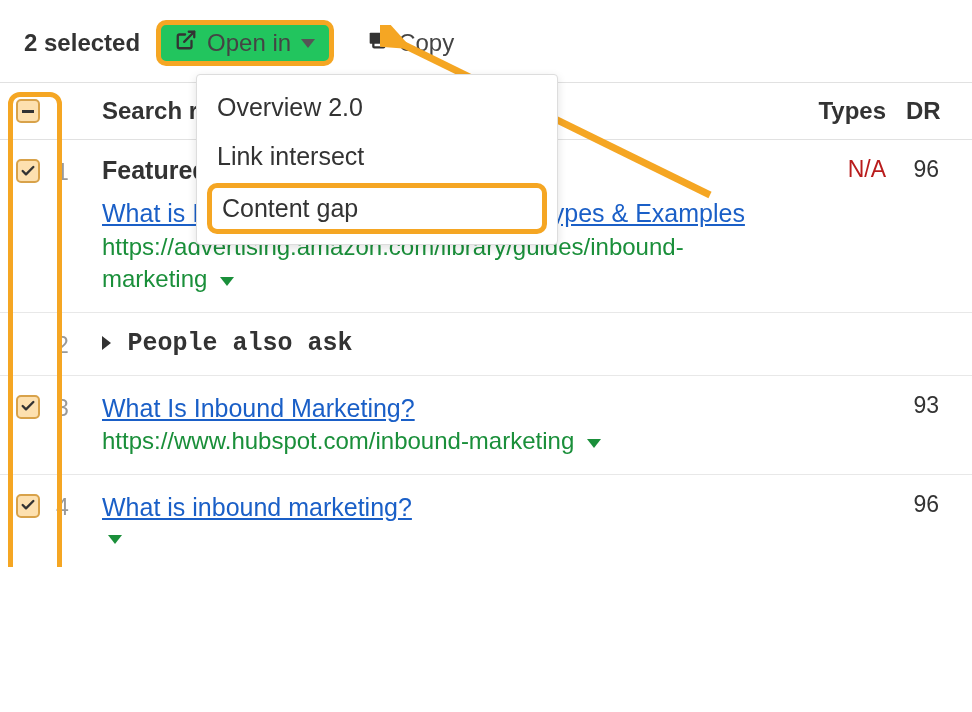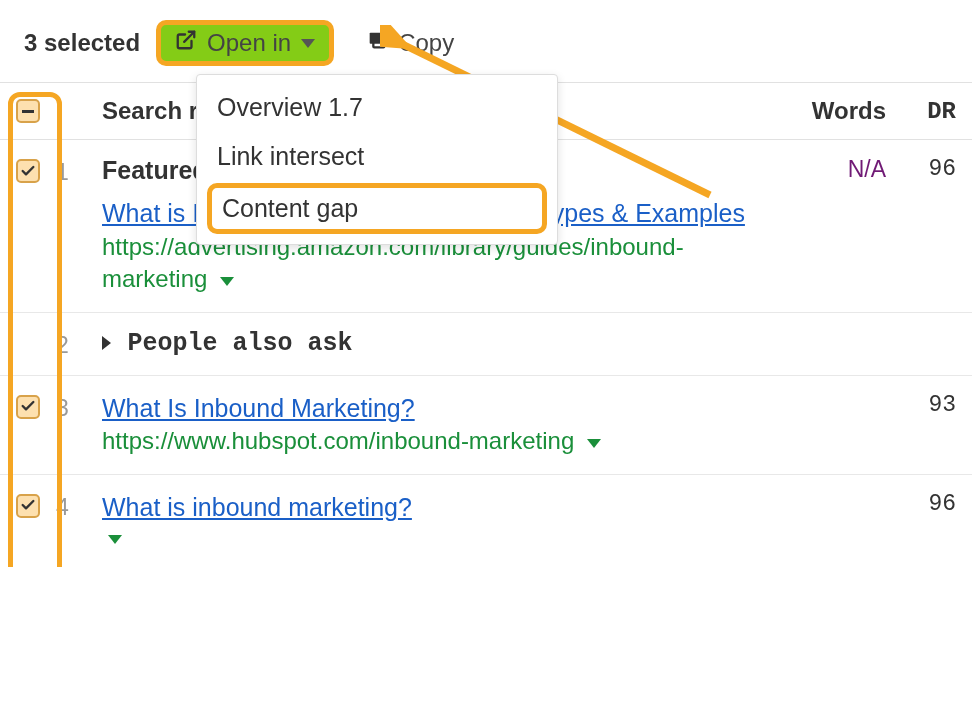--- a/index.html
+++ b/index.html
@@ -26,21 +26,21 @@
       border: none;
       padding: 6px 12px;
       font-size: 24px;
       cursor: pointer;
       color: #444;
     }
     .open-in-btn {
       border: 5px solid #f5a623;
       border-radius: 10px;
       padding: 4px 14px;
-      background: #84cc16;
+      background: #22c55e;
     }
     .caret-down {
       width: 0; height: 0;
       border-left: 7px solid transparent;
       border-right: 7px solid transparent;
       border-top: 9px solid #555;
     }
     .dropdown {
       position: absolute;
       left: 196px;
@@ -74,21 +74,21 @@
       border-top: 1px solid #e1e1e1;
       border-bottom: 1px solid #e1e1e1;
       padding: 14px 0;
       font-weight: 700;
       font-size: 24px;
     }
     .col-check { width: 56px; display:flex; justify-content:center; }
     .col-num { width: 36px; text-align:left; color:#999; font-size:23px; font-weight:400;}
     .col-result { flex: 1; padding-left: 10px; }
     .col-words { width: 120px; text-align: right; padding-right: 20px;}
-    .col-dr { width: 66px; text-align: right; padding-right: 16px; font-family: Liberation Mono, monospace;}
+    .col-dr { width: 66px; text-align: right; padding-right: 33px;}
     .row {
       display: flex;
       align-items: flex-start;
       border-bottom: 1px solid #e8e8e8;
       padding: 16px 0;
     }
     .row .col-check { padding-top: 3px; }
     .row .col-num { padding-top: 3px; }
     .checkbox {
       width: 24px; height: 24px;
@@ -131,21 +131,21 @@
     }
     .expand-caret {
       display: inline-block;
       width: 0; height: 0;
       border-top: 7px solid transparent;
       border-bottom: 7px solid transparent;
       border-left: 9px solid #333;
       vertical-align: middle;
       margin-right: 10px;
     }
-    .na { color: #701a75; }
+    .na { color: #b91c1c; }
     .checkbox-highlight {
       position: absolute;
       left: 8px;
       top: 92px;
       width: 54px;
       height: 572px;
       border: 5px solid #f5a623;
       border-radius: 12px;
       z-index: 5;
       pointer-events: none;
@@ -155,21 +155,21 @@
       left: 380px;
       top: 25px;
       z-index: 8;
       pointer-events: none;
     }
   </style>
 </head>
 <body>
 
 <div class="toolbar">
-  <span class="selected-label">3 selected</span>
+  <span class="selected-label">2 selected</span>
   <button class="btn open-in-btn">
     <span>
       <svg width="22" height="22" viewBox="0 0 24 24" fill="none" stroke="#333" stroke-width="2.5" stroke-linecap="round" stroke-linejoin="round">
           <path d="M18 13v6a2 2 0 0 1-2 2H5a2 2 0 0 1-2-2V8a2 2 0 0 1 2-2h6"></path>
           <polyline points="15 3 21 3 21 9"></polyline>
           <line x1="10" y1="14" x2="21" y2="3"></line>
         </svg>
     </span>
     <span>Open in</span>
     <span class="caret-down"></span>
@@ -179,35 +179,35 @@
       <svg width="22" height="22" viewBox="0 0 24 24" fill="#333">
           <rect x="8" y="8" width="12" height="12" rx="1" fill="#fff" stroke="#333" stroke-width="2.5"></rect>
           <rect x="4" y="4" width="12" height="12" rx="1" fill="#333"></rect>
         </svg>
     </span>
     <span>Copy</span>
   </button>
 </div>
 
 <div class="dropdown">
-  <div class="dropdown-item">Overview 1.7</div>
+  <div class="dropdown-item">Overview 2.0</div>
   <div class="dropdown-item">Link intersect</div>
   <div class="dropdown-item highlighted">Content gap</div>
 </div>
 
 <div class="table">
   <div class="thead">
     <div class="col-check">
       <div class="checkbox indeterminate">
         <div class="minus-mark"></div>
       </div>
     </div>
     <div class="col-num"></div>
     <div class="col-result">Search results</div>
-    <div class="col-words">Words</div>
+    <div class="col-words">Types</div>
     <div class="col-dr">DR</div>
   </div>
 
   <div class="row">
     <div class="col-check">
       <div class="checkbox checked">
         <span class="check-mark">
           <svg viewBox="0 0 24 24" fill="none" stroke="#333" stroke-width="3.5" stroke-linecap="round" stroke-linejoin="round">
               <polyline points="20 6 9 17 4 12"></polyline>
             </svg>

